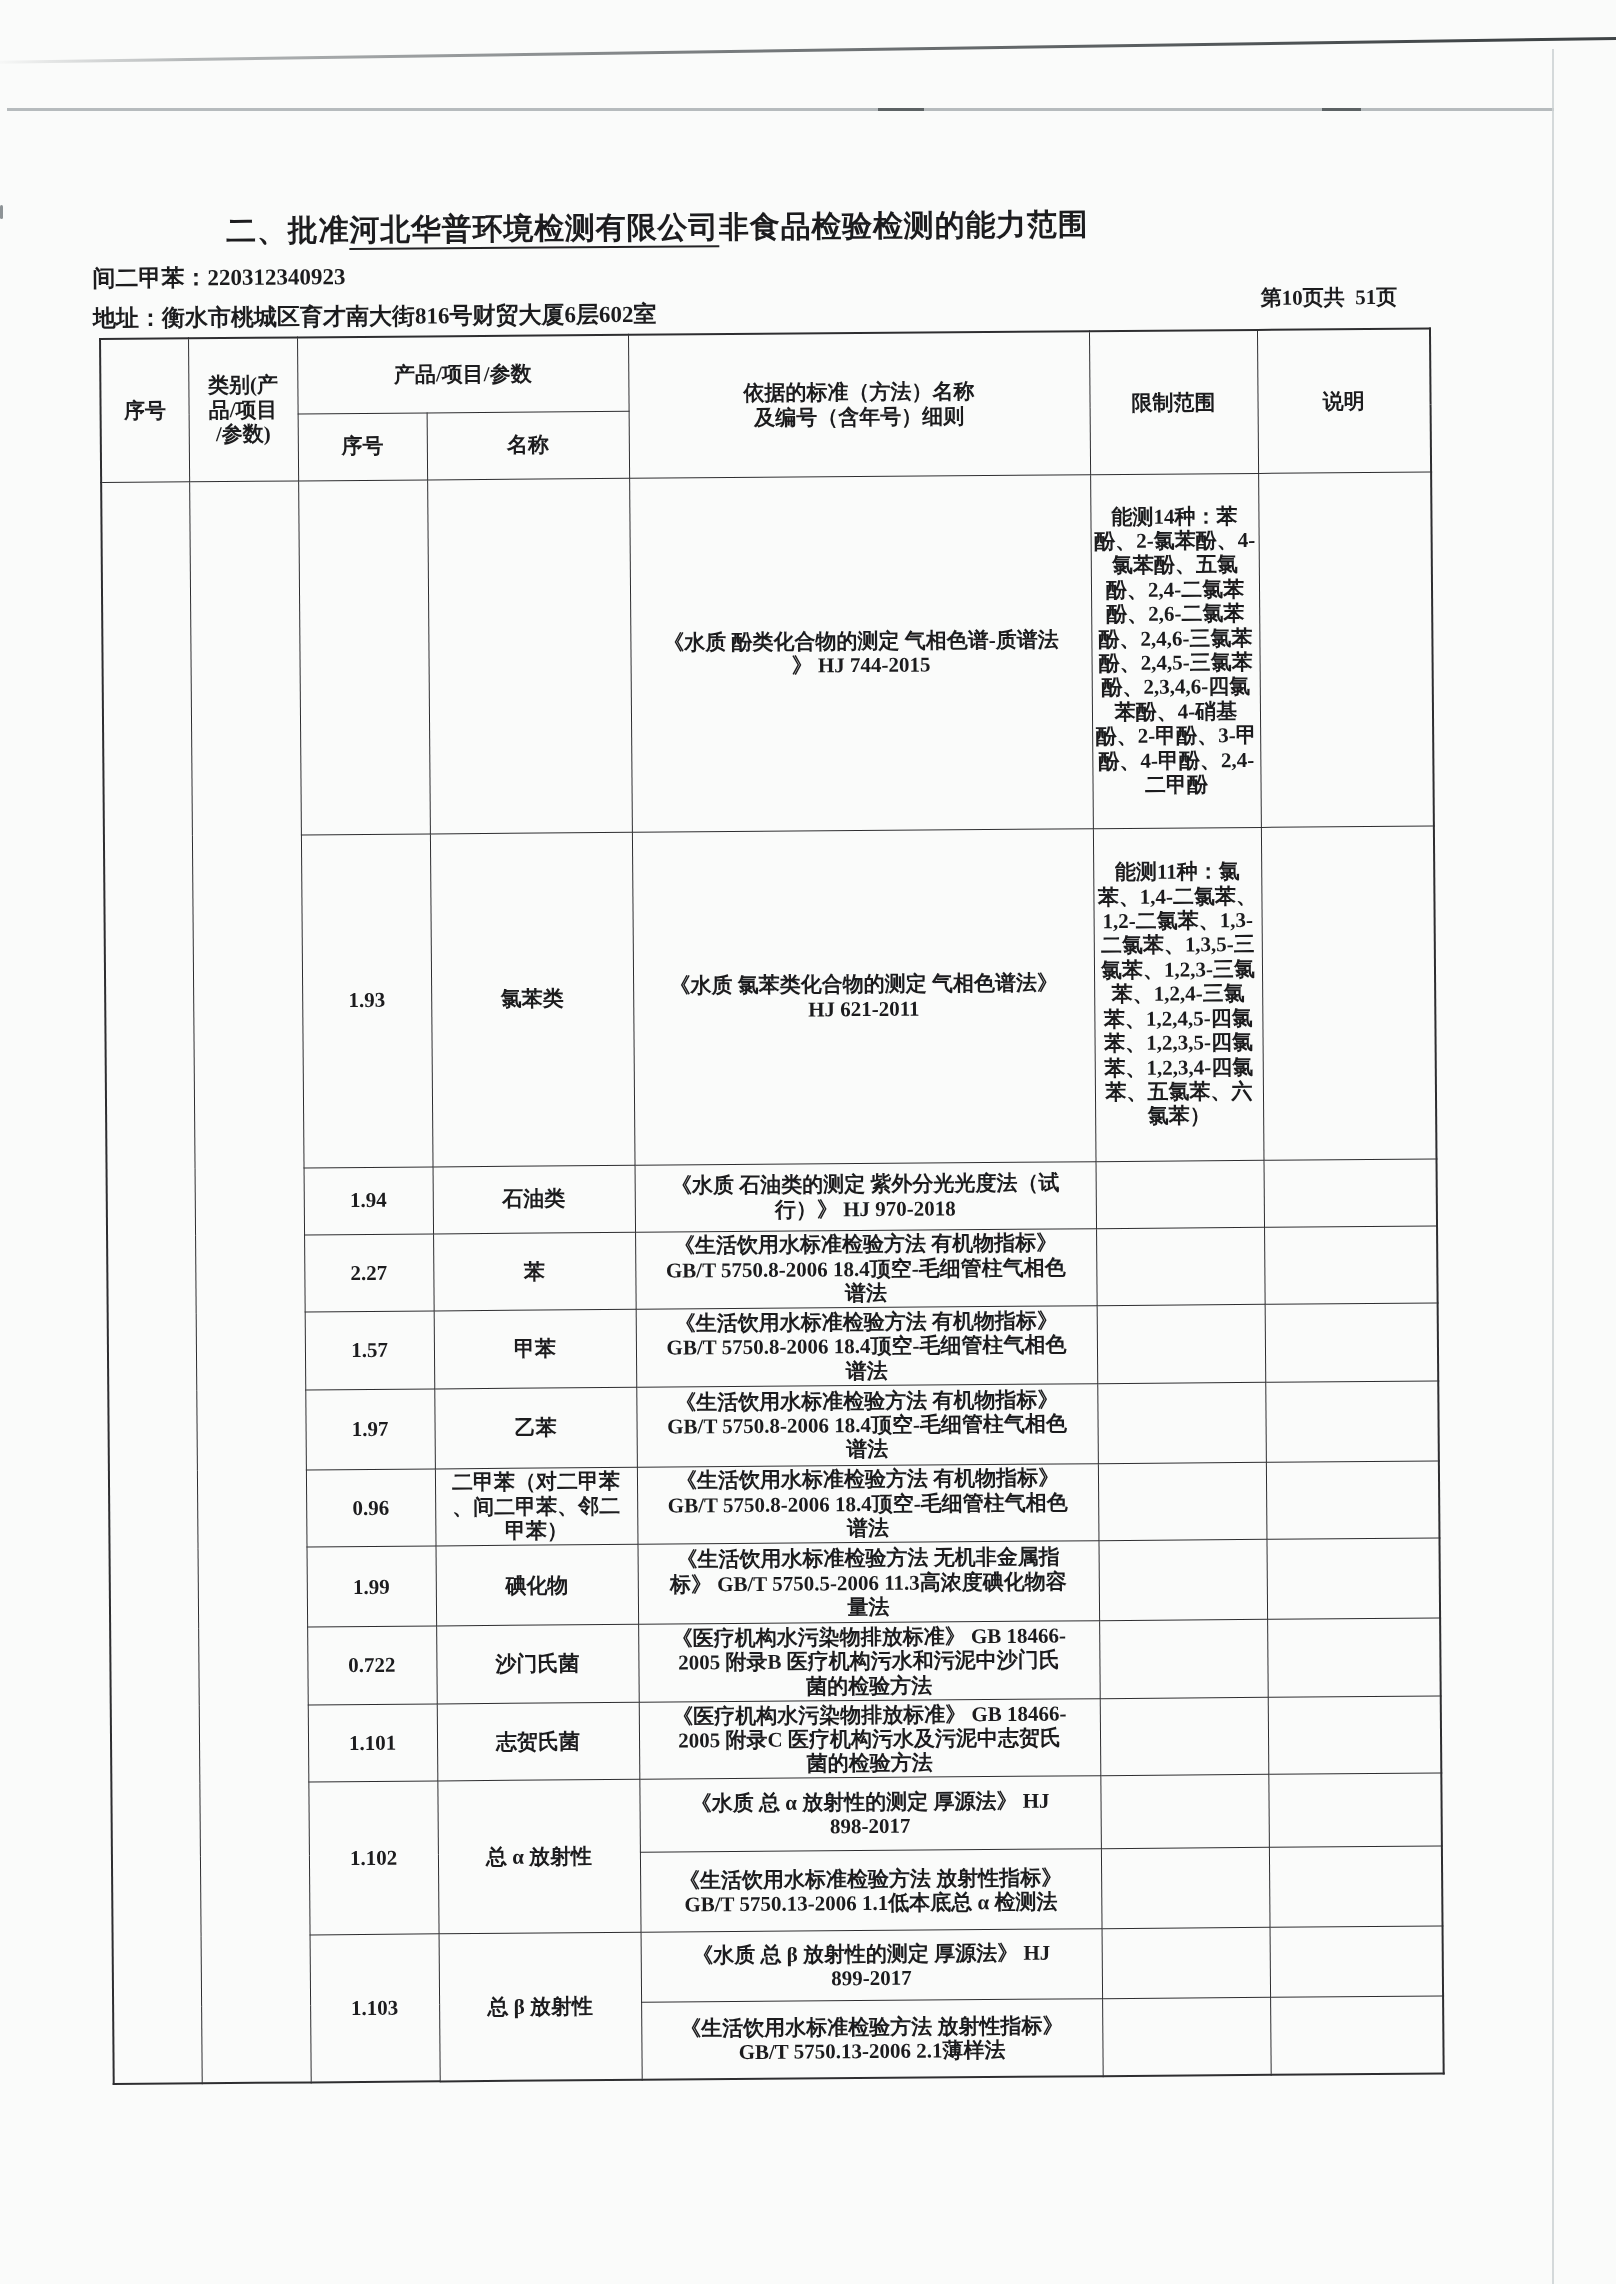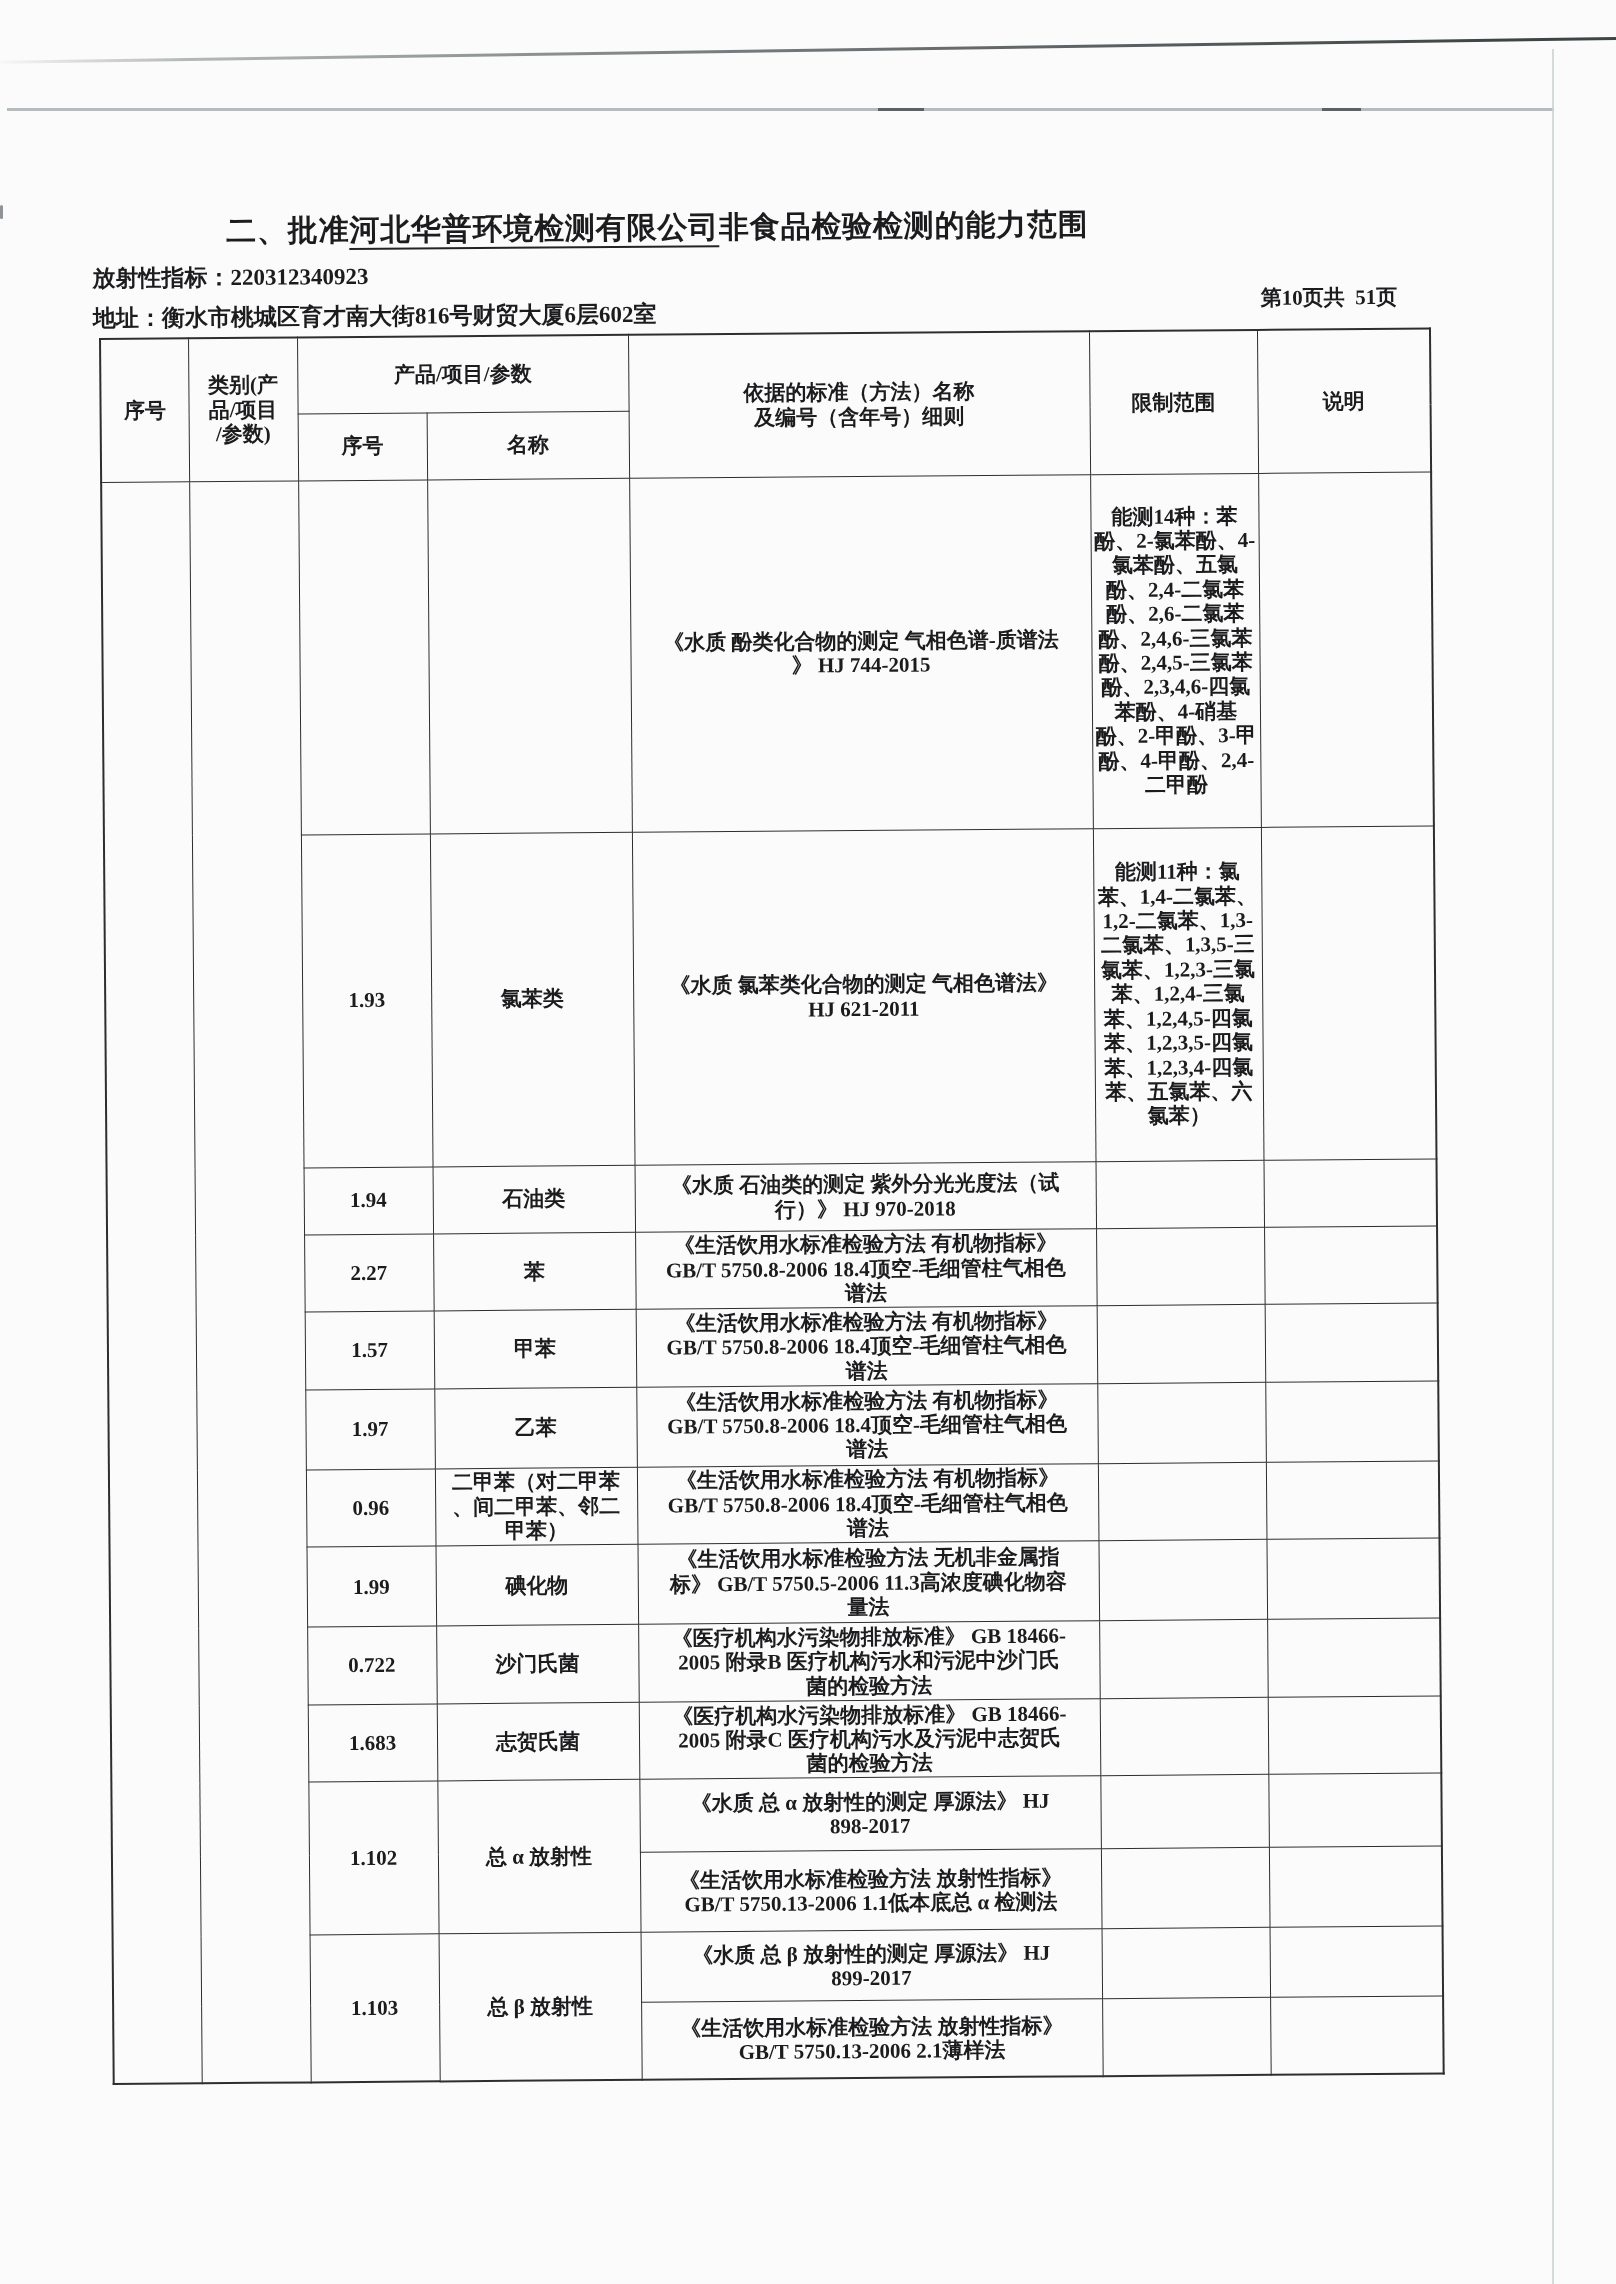--- a/index.html
+++ b/index.html
@@ -75,21 +75,21 @@
   <div class="dark-seg" style="left:871px;width:46px;"></div>
   <div class="dark-seg" style="left:1315px;width:39px;"></div>
 </div>
 <div class="edge-right"></div>
 <div class="mark-left"></div>
 
 <div class="content">
 
   <div class="doc-title"><span>二、批准</span><span class="company">河北华普环境检测有限公司</span><span>非食品检验检测的能力范围</span></div>
 
-  <div class="meta-line cert-line"><span>放射性指标：</span><span>220312340923</span></div>
+  <div class="meta-line cert-line"><span>间二甲苯：</span><span>220312340923</span></div>
 
   <div class="meta-line addr-line"><span>地址：</span><span>衡水市桃城区育才南大街816号财贸大厦6层602室</span></div>
 
   <div class="page-num">第10页共  51页</div>
 
   <table class="cap">
     <colgroup>
       <col style="width:88px">
         <col style="width:109px">
         <col style="width:129px">
@@ -191,21 +191,21 @@
       <tr class="r1100">
         <td>0.722</td>
         <td>沙门氏菌</td>
         <td class="pre cell-standard">《医疗机构水污染物排放标准》 GB 18466-
 2005 附录B 医疗机构污水和污泥中沙门氏
 菌的检验方法</td>
         <td></td>
         <td></td>
       </tr>
       <tr class="r1101">
-        <td>1.683</td>
+        <td>1.101</td>
         <td>志贺氏菌</td>
         <td class="pre cell-standard">《医疗机构水污染物排放标准》 GB 18466-
 2005 附录C 医疗机构污水及污泥中志贺氏
 菌的检验方法</td>
         <td></td>
         <td></td>
       </tr>
       <tr class="r1102a">
         <td rowspan="2">1.102</td>
         <td rowspan="2">总 α 放射性</td>

